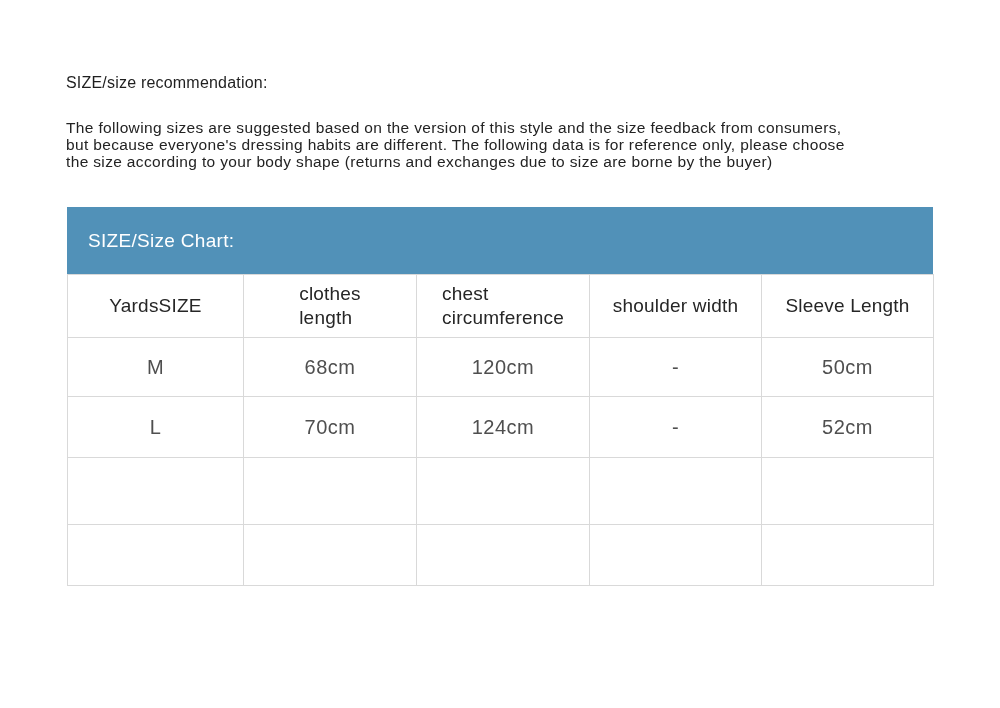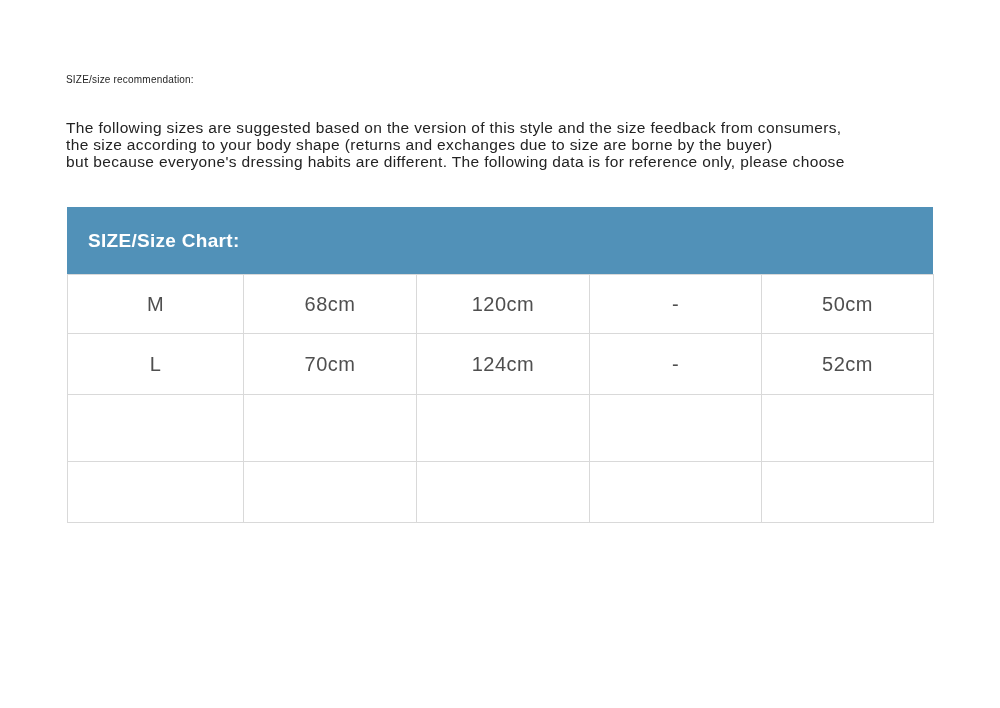--- a/index.html
+++ b/index.html
@@ -9,21 +9,21 @@
     width: 1000px;
     height: 708px;
     background: #ffffff;
     font-family: "Liberation Sans", "DejaVu Sans", sans-serif;
     overflow: hidden;
   }
   .section-title {
     position: absolute;
     left: 66px;
     top: 74px;
-    font-size: 10px;
+    font-size: 16px;
     letter-spacing: 0.2px;
     color: #1f1f1f;
   }
   .disclaimer {
     position: absolute;
     left: 66px;
     top: 119px;
     width: 880px;
     font-size: 15.5px;
     line-height: 17.2px;
@@ -84,37 +84,46 @@
 </style>
 </head>
 <body>
 
 <div class="canvas">
 
   <div class="section-title">SIZE/size recommendation:</div>
 
   <div class="disclaimer">
     <div>The following sizes are suggested based on the version of this style and the size feedback from consumers,</div>
+    <div>but because everyone's dressing habits are different. The following data is for reference only, please choose</div>
     <div>the size according to your body shape (returns and exchanges due to size are borne by the buyer)</div>
-    <div>but because everyone's dressing habits are different. The following data is for reference only, please choose</div>
   </div>
 
-  <div class="chart-header" style="background: rgb(81, 145, 184); font-weight: bold;">
+  <div class="chart-header" style="background: rgb(81, 145, 184);">
     <span>SIZE/Size Chart:</span>
   </div>
 
   <table class="size-table">
     <colgroup>
       <col style="width:176px">
       <col style="width:173px">
       <col style="width:173px">
       <col style="width:172px">
       <col style="width:172px">
     </colgroup>
     <tbody>
+      <tr class="r-head">
+        <th><span class="hdr-block">YardsSIZE</span></th>
+        <th><span class="hdr-block">clothes
+length</span></th>
+        <th><span class="hdr-block">chest
+circumference</span></th>
+        <th><span class="hdr-block">shoulder width</span></th>
+        <th><span class="hdr-block">Sleeve Length</span></th>
+      </tr>
 
       <tr class="r-m">
         <td>M</td>
         <td>68cm</td>
         <td>120cm</td>
         <td>-</td>
         <td>50cm</td>
       </tr>
 
       <tr class="r-l">

